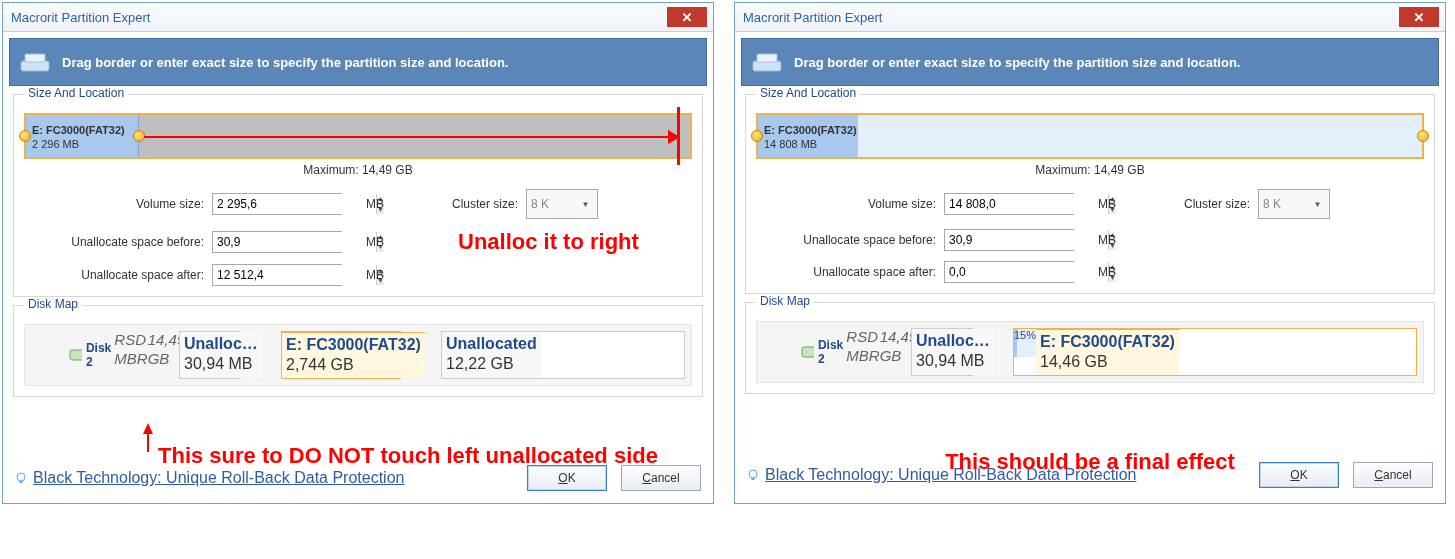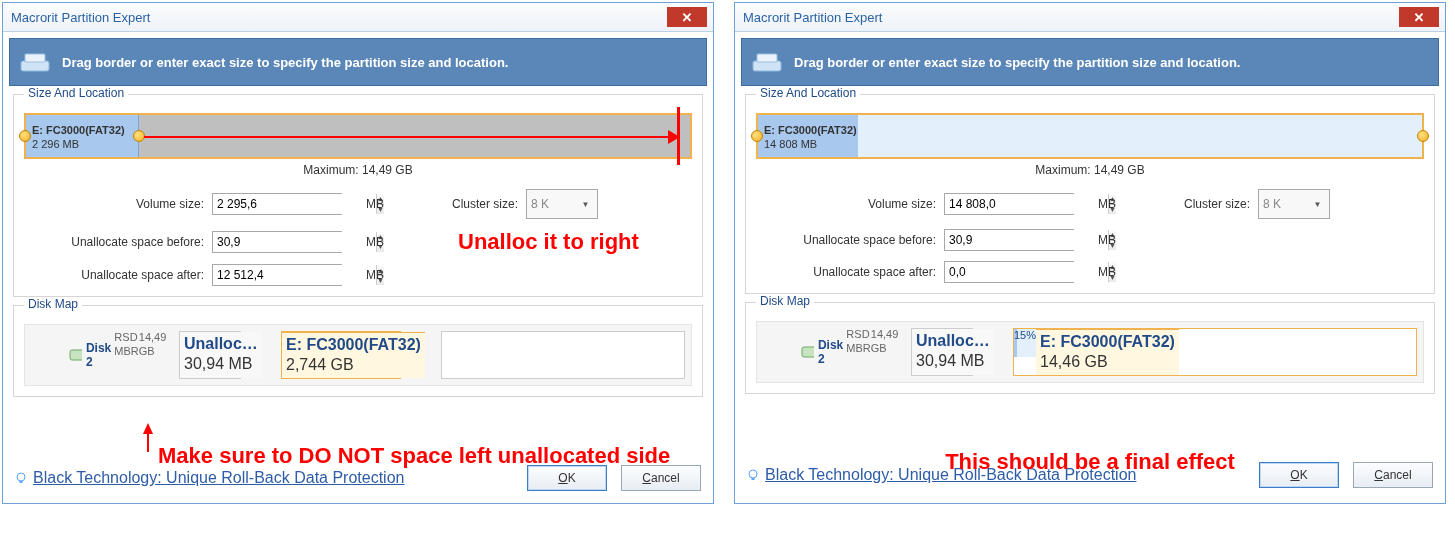--- a/index.html
+++ b/index.html
@@ -219,21 +219,21 @@
   .dm-cell.disk {
     width: 72px;
     border: none;
     background: transparent;
     padding: 0 2px;
   }
   .dm-cell.disk .dn-title {
     display: flex; align-items: center; gap: 4px;
     font-weight: bold; color: #214b88;
   }
-  .dm-cell.disk .dn-sub { color: #666; font-size: 11px; line-height: 1.25;}
+  .dm-cell.disk .dn-sub { color: #666; font-size: 15px; line-height: 1.25; font-style: italic;}
   .dm-cell .hdr {
     height: 28px;
     font-size: 11px;
     text-align: center;
     color: #214b88;
     position: relative;
     overflow: hidden;
   }
   .dm-cell .hdr .pct-bar {
     position: absolute; left: 0; top: 0; bottom: 0;
@@ -408,27 +408,31 @@
         </div>
         <div class="dm-cell vol" style="width: 120px;">
           <div class="hdr"><div class="pct-bar" style="width: 100%;"></div><div class="pct-rest" style="width: 0%;"></div><span>100%</span></div>
           <div class="body">
             <div style="color:#214b88;font-weight:bold;white-space:nowrap;overflow:hidden;text-overflow:ellipsis;">E: FC3000(FAT32)</div>
             <div>2,744 GB</div>
           </div>
         </div>
         <div class="dm-cell unalloc" style="width: 396px;">
           <div class="hdr"></div>
+          <div class="body">
+            <div style="color:#214b88;font-weight:bold;white-space:nowrap;overflow:hidden;text-overflow:ellipsis;">Unallocated</div>
+            <div>12,22 GB</div>
+          </div>
         </div>
       </div>
   </div>
 
   <div class="red-arrow-up" style="left:140px; top:420px;"></div>
   <div class="red-arrow-stem" style="left:144px; top:431px; height:18px;"></div>
-  <div class="red-anno" style="left:155px; top:440px; width:530px;">Make sure to DO NOT space left unallocated side</div>
+  <div class="red-anno" style="left:155px; top:440px; width:530px;">This sure to DO NOT touch left unallocated side</div>
 
   <div class="footer" style="margin-top:60px;">
     <a class="footer-link">
       <svg class="bulb" viewBox="0 0 12 12">
           <circle cx="6" cy="5" r="4" fill="none" stroke="currentColor"></circle>
           <rect x="4.5" y="9" width="3" height="2" fill="currentColor"></rect>
         </svg>
       <span>Black Technology: Unique Roll-Back Data Protection</span>
     </a>
     <div class="btn-row">

